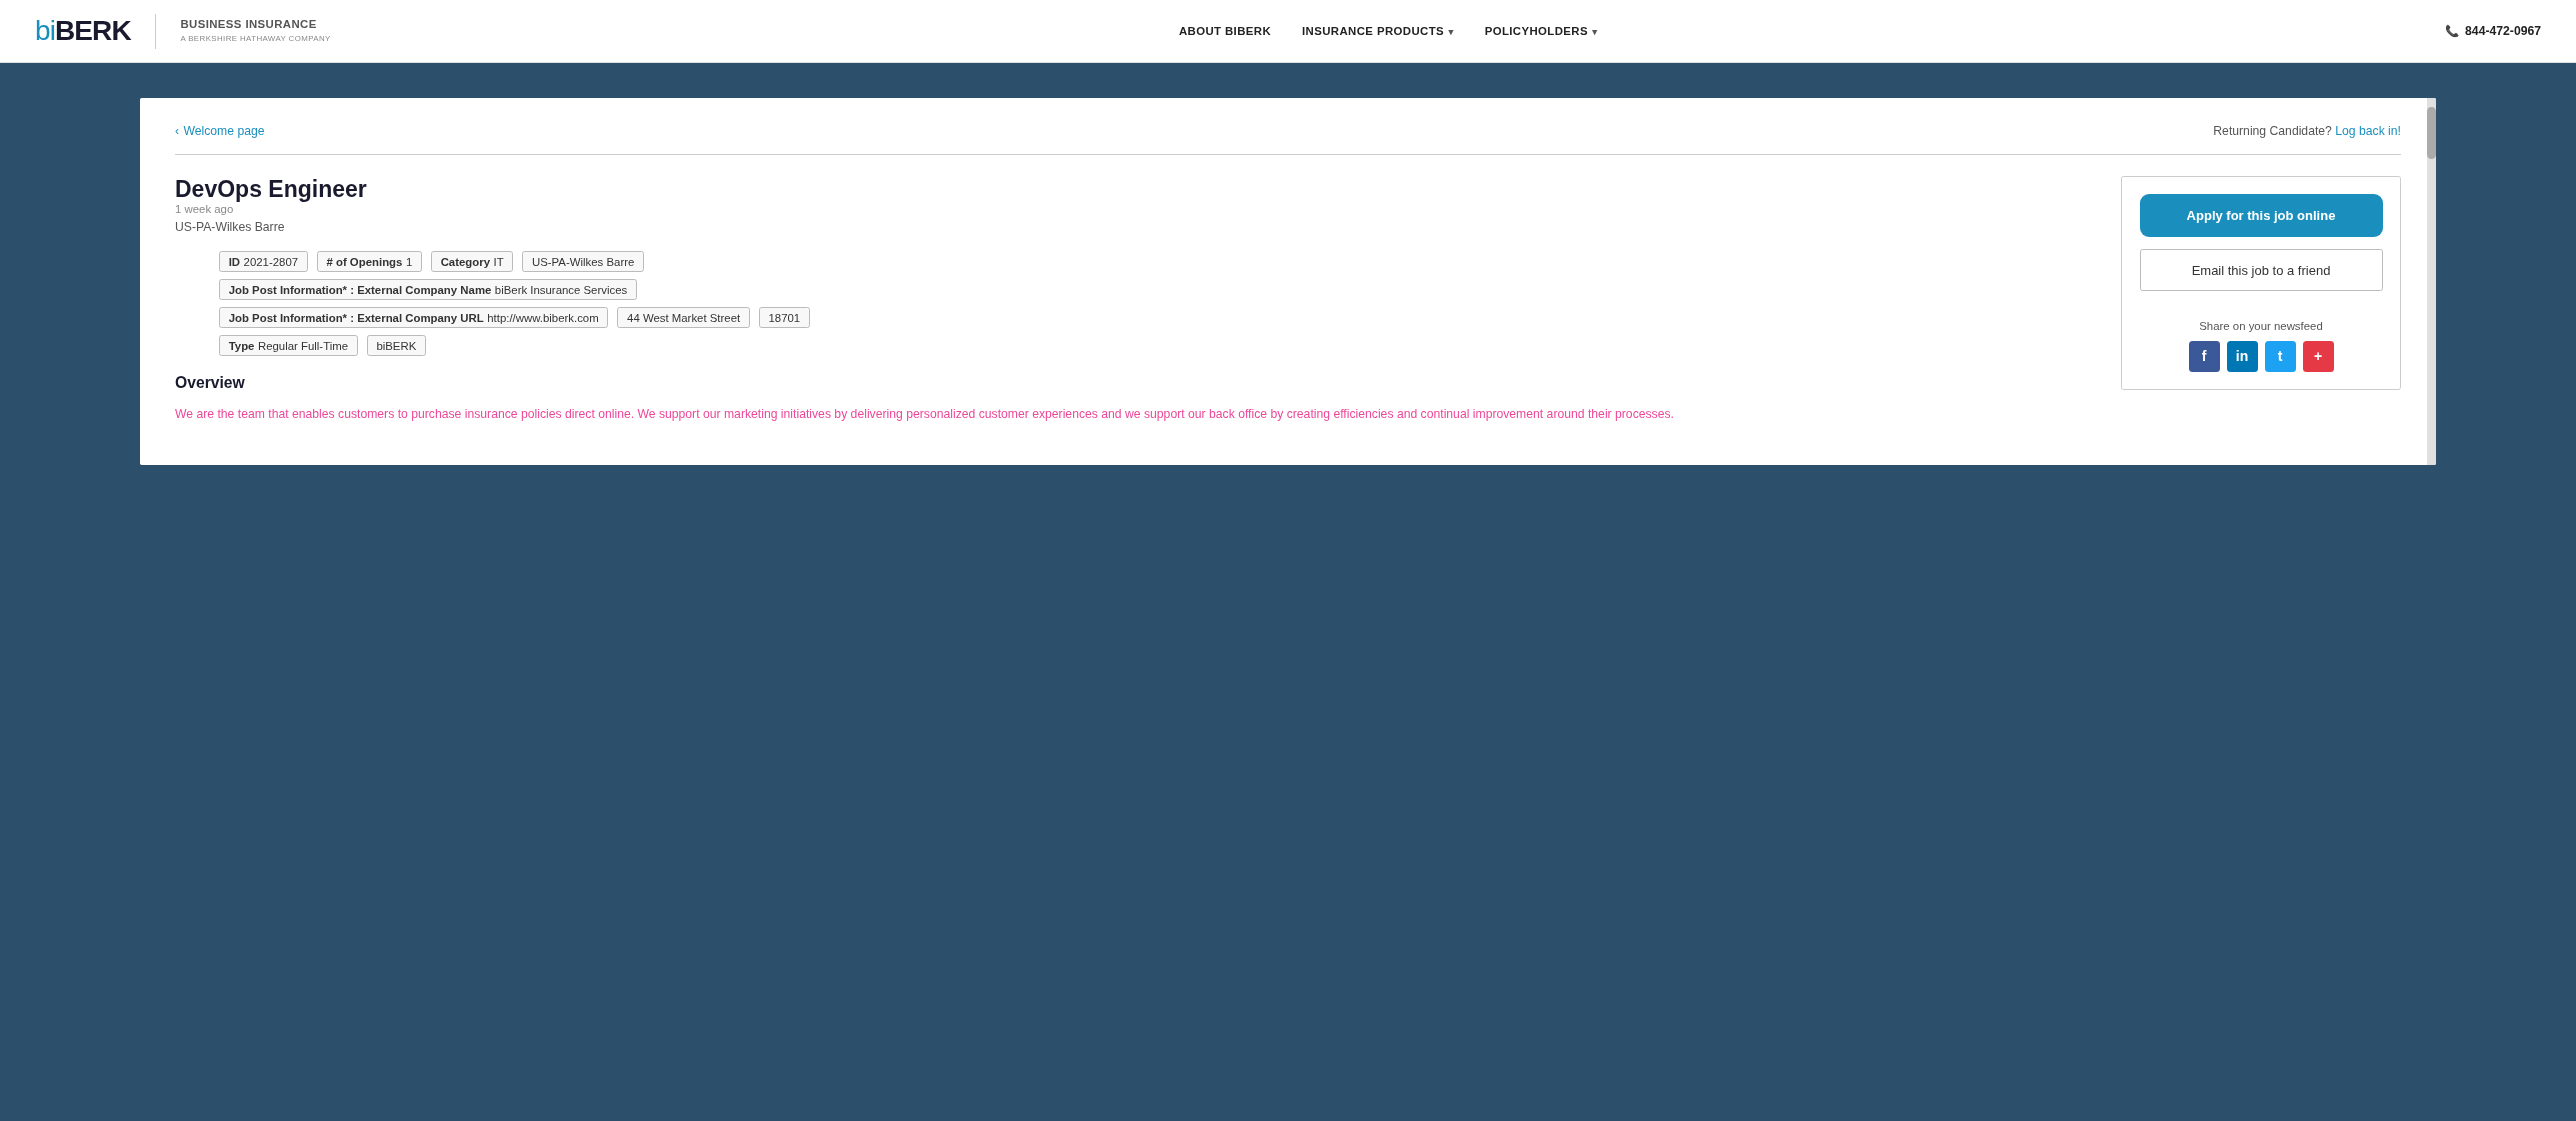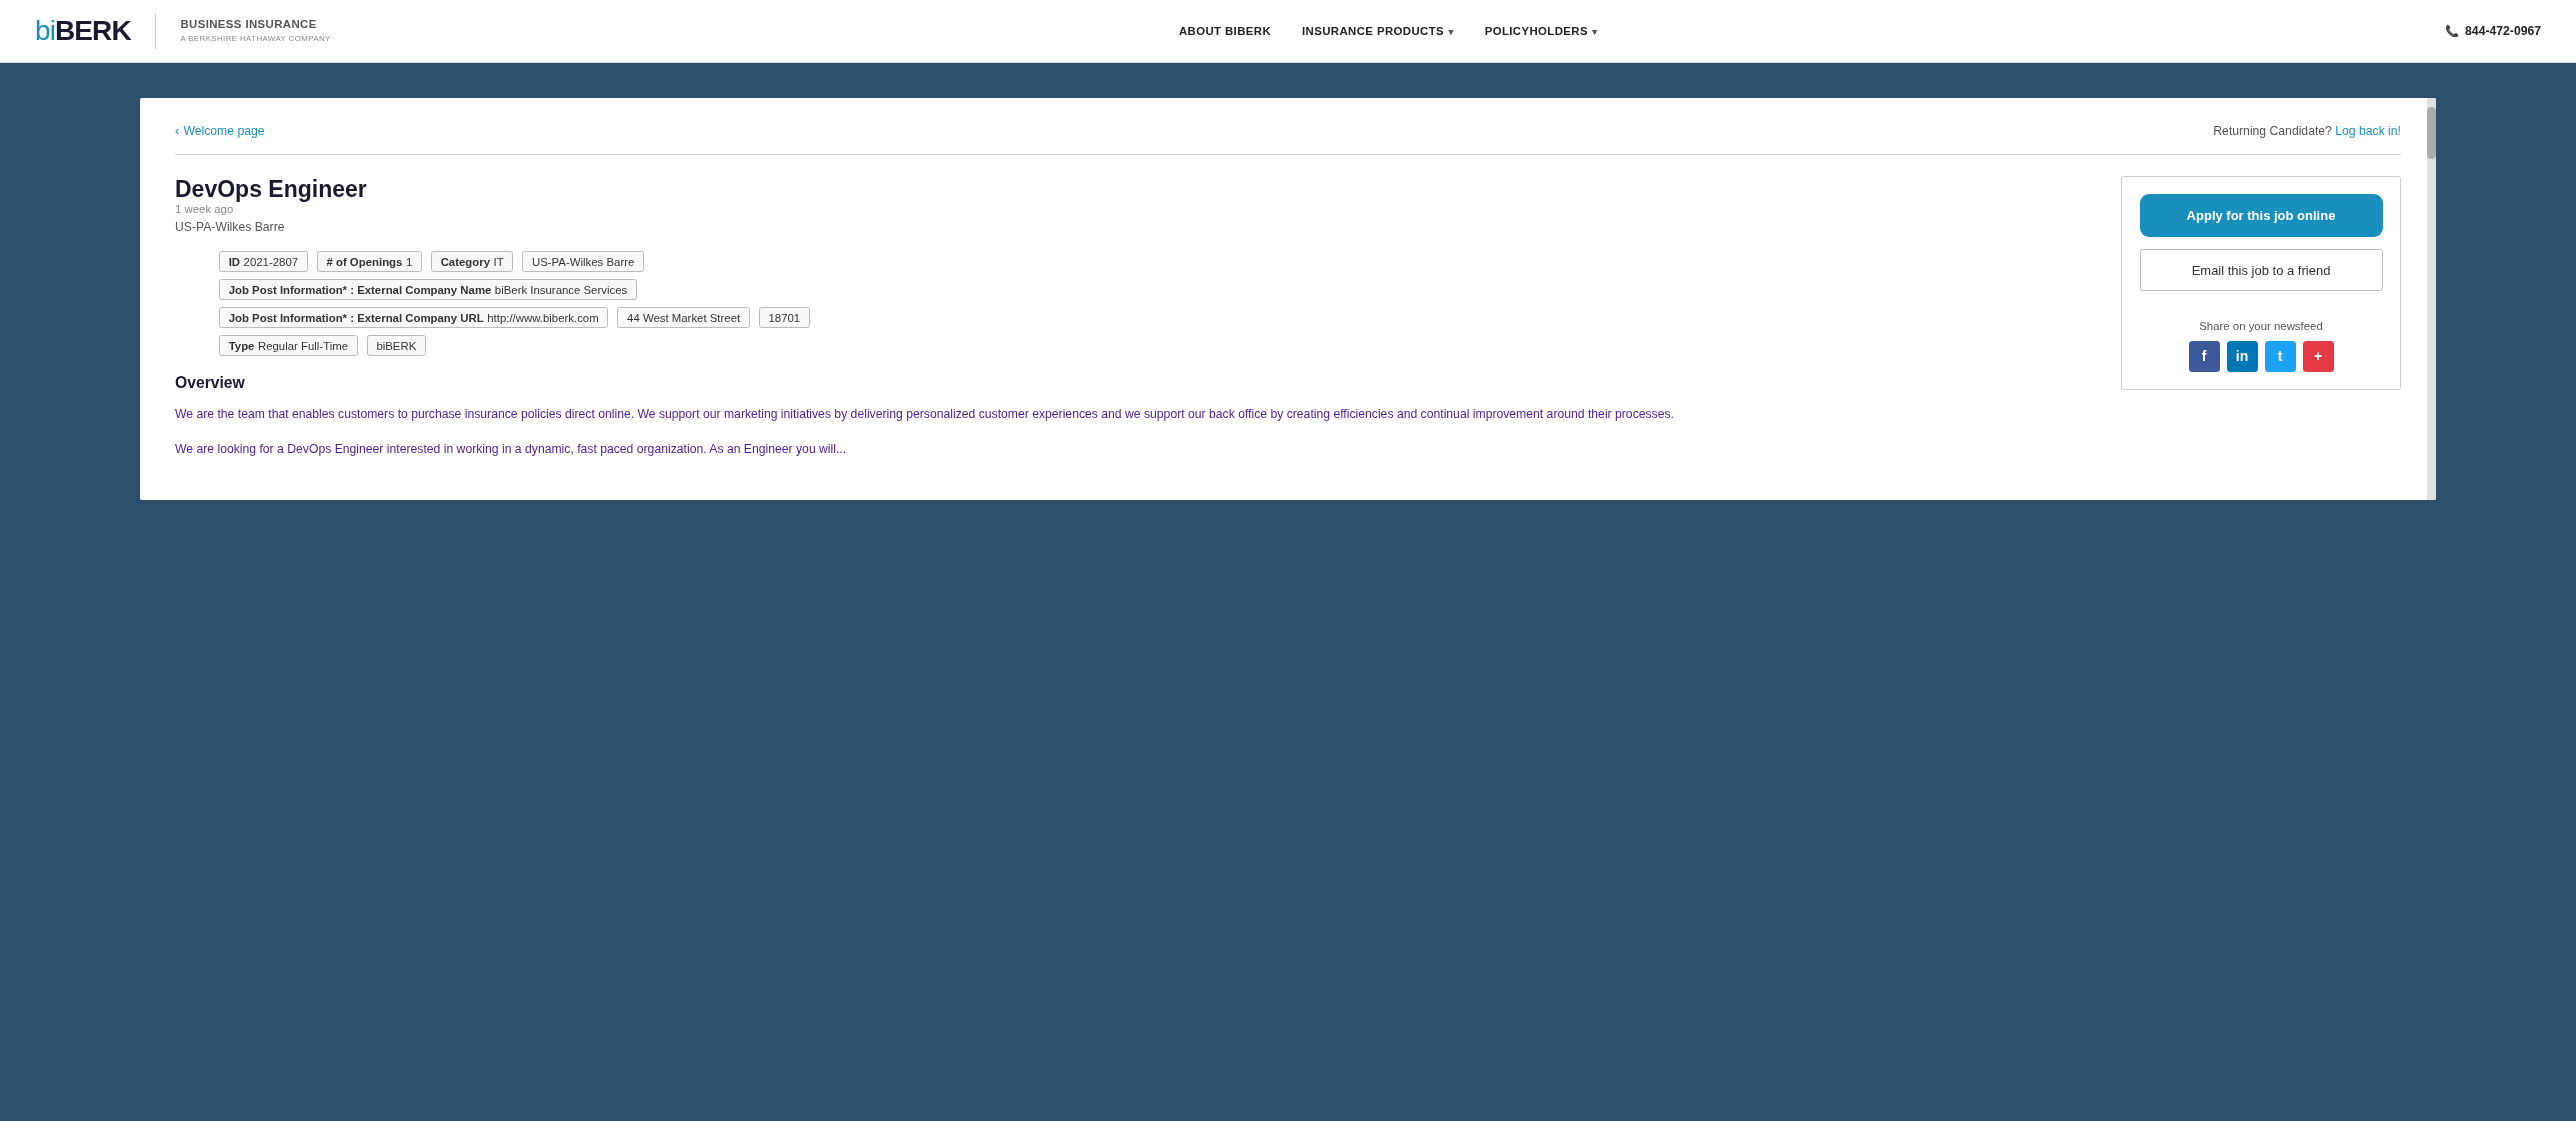--- a/index.html
+++ b/index.html
@@ -174,21 +174,21 @@
 
     
     .overview-heading {
       font-size: 15.7px;
       font-weight: 700;
       color: #1a1a2e;
       margin: 17.5px 0 12.2px;
     }
     .overview-text {
       font-size: 12.2px;
-      color: #4c1d95;
+      color: #ec4899;
       line-height: 1.7;
       margin-bottom: 14px;
     }
     .overview-text.dark { color: #333; }
 
     
     .sidebar-card {
       border: 0.9px solid #ccc;
       border-radius: 2.6px;
       padding: 17.5px;
@@ -375,21 +375,20 @@
             <span class="tag-value">Regular Full-Time</span>
           </div>
           <div class="tag">
             <span class="tag-value">biBERK</span>
           </div>
         </div>
 
         <h2 class="overview-heading">Overview</h2>
 
         <p class="overview-text">We are the team that enables customers to purchase insurance policies direct online. We support our marketing initiatives by delivering personalized customer experiences and we support our back office by creating efficiencies and continual improvement around their processes.</p>
-        <p class="overview-text">We are looking for a DevOps Engineer interested in working in a dynamic, fast paced organization. As an Engineer you will...</p>
 
       </div>
 
       <div class="job-sidebar">
         <div class="sidebar-card">
           <button class="apply-btn">Apply for this job online</button>
           <button class="email-btn">Email this job to a friend</button>
           <div class="share-section">
             <div class="share-label">Share on your newsfeed</div>
             <div class="social-icons">

